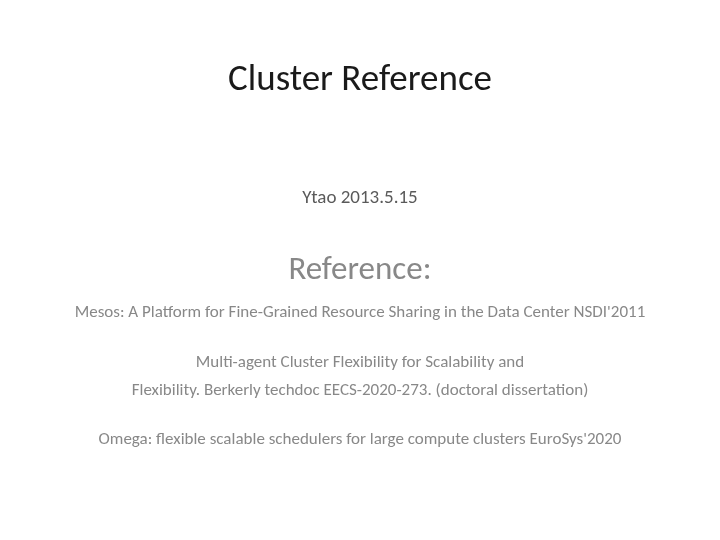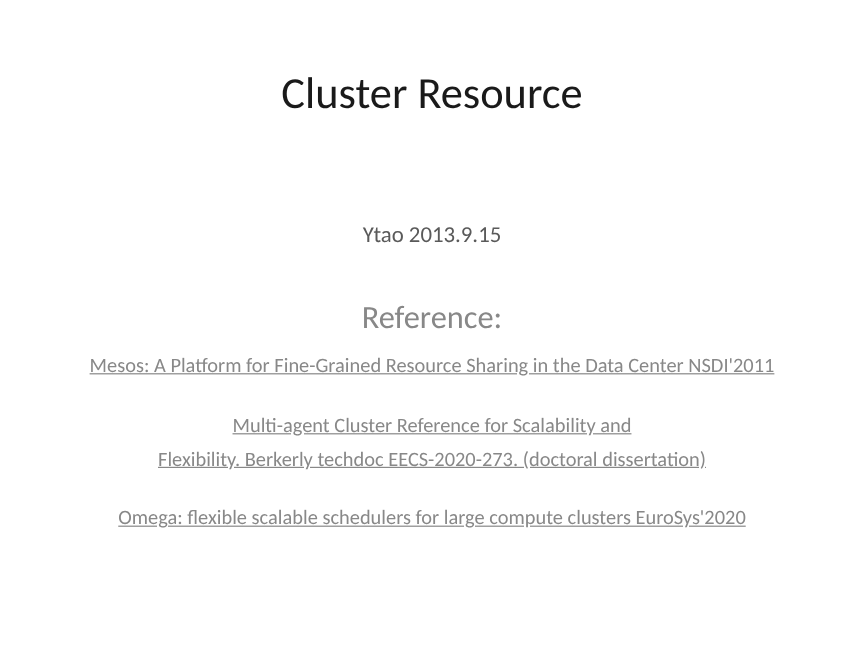--- a/index.html
+++ b/index.html
@@ -24,49 +24,48 @@
       text-align: center;
       margin-bottom: 85px;
     }
     .author-date {
       font-size: 19px;
       color: #5a5a5a;
       text-align: center;
       margin-bottom: 40px;
     }
     .reference-heading {
-      font-size: 27px;
+      font-size: 33px;
       color: #888888;
       text-align: center;
       margin-bottom: 12px;
       font-weight: 400;
     }
     .reference-line {
       font-size: 17px;
       color: #888888;
       text-align: center;
       line-height: 1.4;
       margin-bottom: 4px;
-      text-decoration: underline;
     }
     .reference-spacer {
       height: 22px;
     }
   </style>
 </head>
 <body>
 
-<div class="title">Cluster Resource</div>
+<div class="title">Cluster Reference</div>
 
-<div class="author-date">Ytao 2013.9.15</div>
+<div class="author-date">Ytao 2013.5.15</div>
 
 <div class="reference-heading">Reference:</div>
 
 <div class="reference-line">Mesos: A Platform for Fine-Grained Resource Sharing in the Data Center NSDI'2011</div>
 
 <div class="reference-spacer"></div>
 
-<div class="reference-line">Multi-agent Cluster Reference for Scalability and</div>
+<div class="reference-line">Multi-agent Cluster Flexibility for Scalability and</div>
 <div class="reference-line">Flexibility. Berkerly techdoc EECS-2020-273. (doctoral dissertation)</div>
 
 <div class="reference-spacer"></div>
 
 <div class="reference-line">Omega: flexible scalable schedulers for large compute clusters EuroSys'2020</div>
 
 </body></html>

